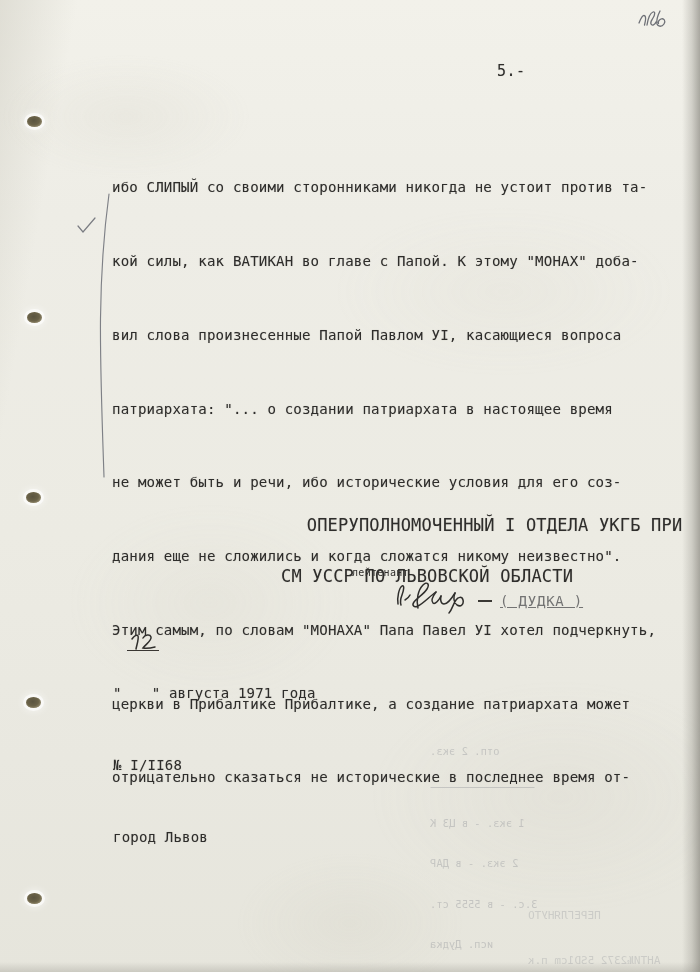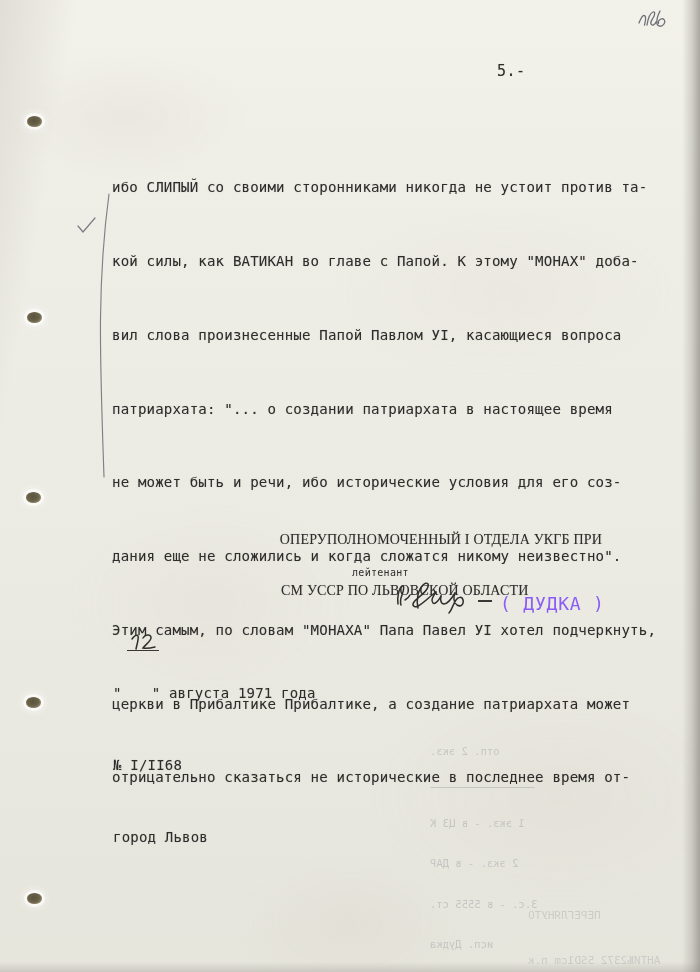--- a/index.html
+++ b/index.html
@@ -88,42 +88,42 @@
     width: 566px;
     font-size: 14.1px;
     line-height: 24.6px;
     letter-spacing: .15px;
   }
   #body-text .ln { display: block; white-space: pre; }
 
   
   #sign-block {
     left: 265px;
-    top: 514px;
-    font-size: 14px;
+    top: 500px;
+    font-size: 17px;
     line-height: 17px;
     letter-spacing: .2px;
-    font-family: Liberation Serif, serif;
   }
   #sign-block .l2 { display: block; margin-left: 16px; }
   #rank {
     position: absolute;
     left: 352px;
     top: 567px;
     font-size: 10px;
     color: #2e2d2b;
     letter-spacing: .3px;
   }
   #surname {
     position: absolute;
     left: 500px;
     top: 593px;
-    font-size: 18px;
-    color: #8b5cf6;
+    font-size: 14px;
+    color: #737373;
     letter-spacing: .8px;
+    text-decoration: underline;
   }
   .dash-mark {
     position: absolute;
     left: 478px; top: 600px;
     width: 14px; height: 2px;
     background: #3a3834;
   }
 
   
   #signature {

